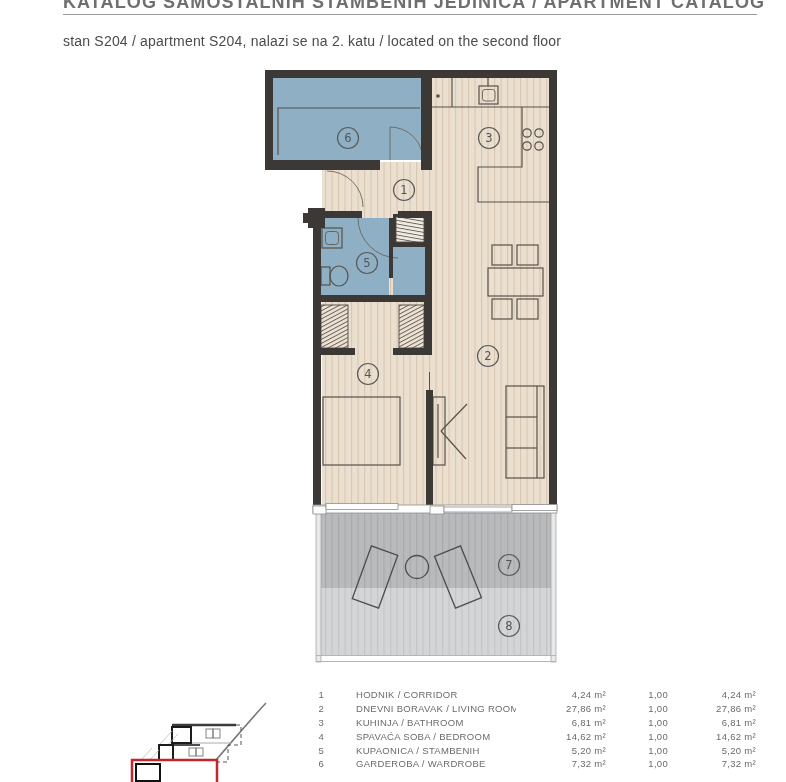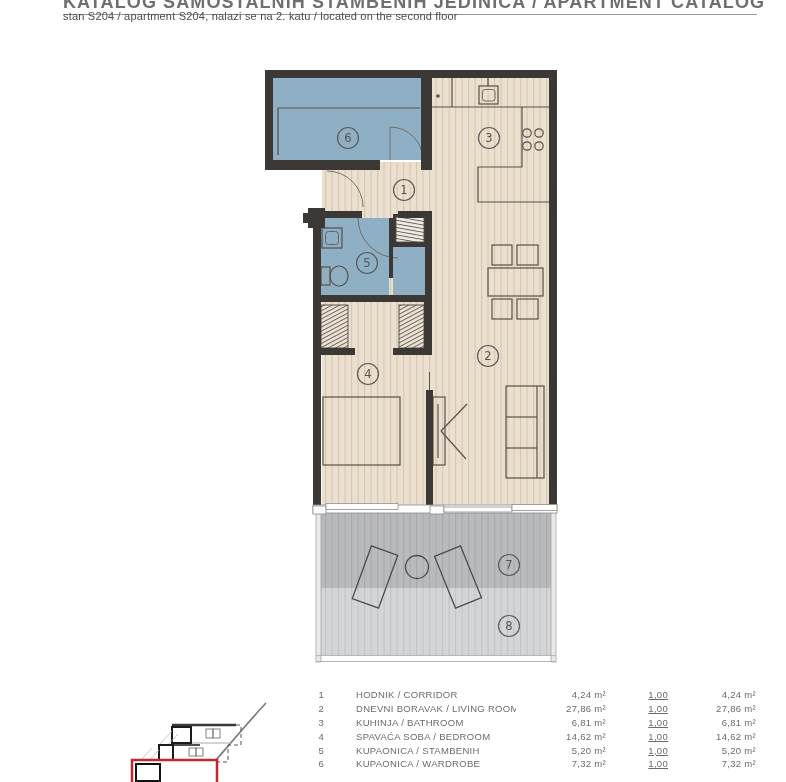--- a/index.html
+++ b/index.html
@@ -1,29 +1,29 @@
 <!DOCTYPE html>
 <html><head>
 <meta charset="utf-8">
 <style>
   html,body{margin:0;padding:0;}
   body{width:786px;height:782px;position:relative;background:#ffffff;overflow:hidden;
        font-family:"Liberation Sans",sans-serif;}
   .title{position:absolute;top:-8px;left:63px;width:700px;font-weight:bold;font-size:18px;
          letter-spacing:1.1px;color:#6f6f6f;white-space:nowrap;}
   .rule{position:absolute;top:14px;left:63px;width:694px;border-top:1px solid #9a9a9a;height:0;}
-  .subtitle{position:absolute;top:10px;left:63px;font-size:11px;color:#4b4b4b;letter-spacing:0.2px;}
+  .subtitle{position:absolute;top:33px;left:63px;font-size:14px;color:#4b4b4b;letter-spacing:0.2px;}
   svg{position:absolute;left:0;top:0;}
   .areas{position:absolute;left:300px;top:688px;width:456px;font-size:9.5px;color:#6b6b6b;
          letter-spacing:0.3px;}
   .arow{display:flex;height:13.8px;align-items:center;}
   .a-num{width:24px;text-align:right;flex:none;}
   .a-name{flex:1;margin-left:32px;white-space:nowrap;overflow:hidden;}
   .a-area{width:90px;text-align:right;flex:none;}
-  .a-coef{width:62px;text-align:right;flex:none;text-decoration:underline;}
+  .a-coef{width:62px;text-align:right;flex:none;}
   .a-total{width:88px;text-align:right;flex:none;}
 </style>
 </head>
 <body>
 
 <div class="title">KATALOG SAMOSTALNIH STAMBENIH JEDINICA / APARTMENT CATALOG</div>
 <div class="rule"></div>
 <div class="subtitle">stan S204 / apartment S204, nalazi se na 2. katu / located on the second floor</div>
 
 <svg width="786" height="782" viewBox="0 0 786 782">
@@ -269,18 +269,18 @@
   </div>
   <div class="arow">
     <span class="a-num">5</span>
     <span class="a-name">KUPAONICA / STAMBENIH</span>
     <span class="a-area">5,20 m²</span>
     <span class="a-coef">1,00</span>
     <span class="a-total">5,20 m²</span>
   </div>
   <div class="arow">
     <span class="a-num">6</span>
-    <span class="a-name">KUPAONICA / WARDROBE</span>
+    <span class="a-name">GARDEROBA / WARDROBE</span>
     <span class="a-area">7,32 m²</span>
     <span class="a-coef">1,00</span>
     <span class="a-total">7,32 m²</span>
   </div>
 </div>
 
 </body></html>

